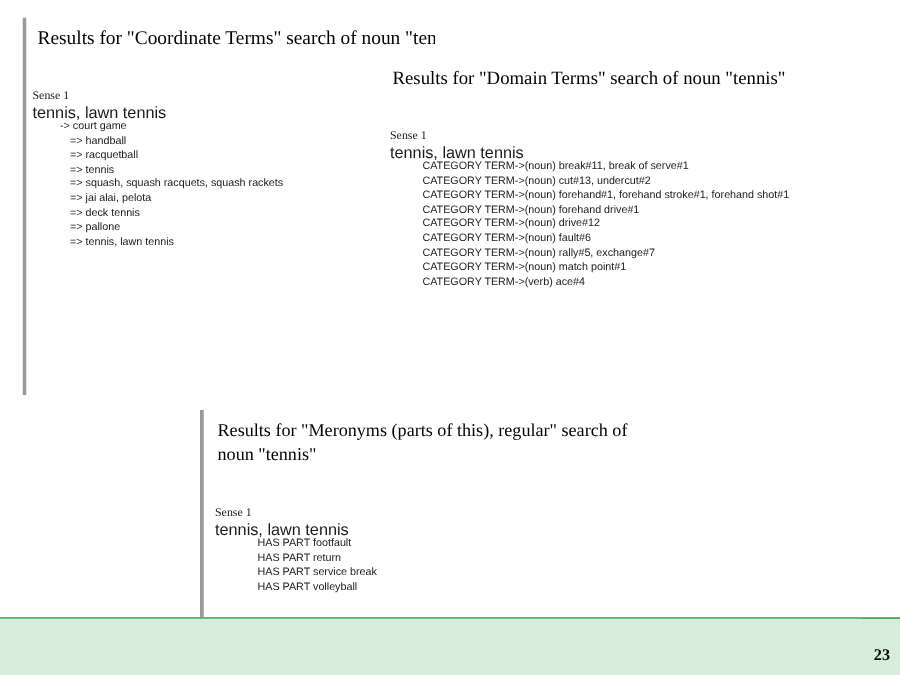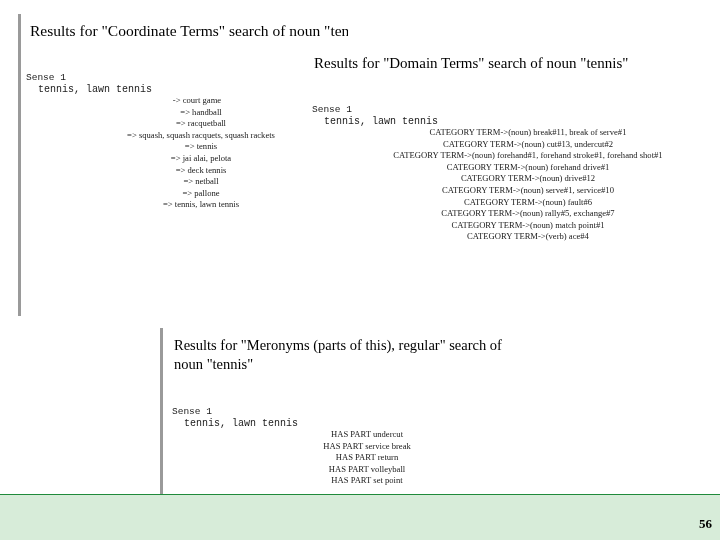--- a/index.html
+++ b/index.html
@@ -83,39 +83,37 @@
     color: #000000;
     font-size: 15px;
     line-height: 18px;
     white-space: nowrap;
   }
   .panel-title.wrap {
     white-space: normal;
   }
 
   .sense-head {
-    font-family: Liberation Mono, monospace;
+    font-family: Liberation Serif, serif;
     font-size: 9.5px;
     line-height: 11.5px;
     color: #1a1a1a;
   }
   .word-line {
-    font-family: Liberation Mono, monospace;
-    font-size: 10px;
+    font-family: Liberation Sans, sans-serif;
+    font-size: 13px;
     line-height: 11.5px;
     color: #1a1a1a;
-    margin-left: 12px;
   }
   .result-line {
-    font-family: Liberation Serif, serif;
+    font-family: Liberation Sans, sans-serif;
     font-size: 8.6px;
     line-height: 11.6px;
     color: #1a1a1a;
     white-space: nowrap;
-    text-align: center;
   }
 
   
   #panel-coordinate {
     left: 18px;
     top: 14px;
     width: 330px;
     height: 302px;
   }
   #panel-coordinate .panel-title {
@@ -188,66 +186,63 @@
 
     <div class="panel-title">Results for "Coordinate Terms" search of noun "tennis"</div>
 
     <div class="body">
       <div class="sense-head indent-0">Sense 1</div>
       <div class="word-line indent-0">tennis, lawn tennis</div>
       <div class="result-line indent-1">-&gt; court game</div>
 
       <div class="result-line indent-2">=&gt; handball</div>
       <div class="result-line indent-2">=&gt; racquetball</div>
+      <div class="result-line indent-2">=&gt; tennis</div>
       <div class="result-line indent-2">=&gt; squash, squash racquets, squash rackets</div>
-      <div class="result-line indent-2">=&gt; tennis</div>
       <div class="result-line indent-2">=&gt; jai alai, pelota</div>
       <div class="result-line indent-2">=&gt; deck tennis</div>
-      <div class="result-line indent-2">=&gt; netball</div>
       <div class="result-line indent-2">=&gt; pallone</div>
       <div class="result-line indent-2">=&gt; tennis, lawn tennis</div>
     </div>
   </div>
 
   <div class="panel" id="panel-domain">
     <div class="panel-title">Results for "Domain Terms" search of noun "tennis"</div>
 
     <div class="body">
       <div class="sense-head">Sense 1</div>
       <div class="word-line">tennis, lawn tennis</div>
 
       <div class="result-line indent-cat">CATEGORY TERM-&gt;(noun) break#11, break of serve#1</div>
       <div class="result-line indent-cat">CATEGORY TERM-&gt;(noun) cut#13, undercut#2</div>
       <div class="result-line indent-cat">CATEGORY TERM-&gt;(noun) forehand#1, forehand stroke#1, forehand shot#1</div>
       <div class="result-line indent-cat">CATEGORY TERM-&gt;(noun) forehand drive#1</div>
       <div class="result-line indent-cat">CATEGORY TERM-&gt;(noun) drive#12</div>
-      <div class="result-line indent-cat">CATEGORY TERM-&gt;(noun) serve#1, service#10</div>
       <div class="result-line indent-cat">CATEGORY TERM-&gt;(noun) fault#6</div>
       <div class="result-line indent-cat">CATEGORY TERM-&gt;(noun) rally#5, exchange#7</div>
       <div class="result-line indent-cat">CATEGORY TERM-&gt;(noun) match point#1</div>
       <div class="result-line indent-cat">CATEGORY TERM-&gt;(verb) ace#4</div>
     </div>
   </div>
 
   <div class="panel" id="panel-meronyms">
     <div class="panel-leftrule"></div>
 
     <div class="panel-title wrap">Results for "Meronyms (parts of this), regular" search of noun "tennis"</div>
 
     <div class="body">
       <div class="sense-head">Sense 1</div>
       <div class="word-line">tennis, lawn tennis</div>
 
-      <div class="result-line indent-part">HAS PART undercut</div>
+      <div class="result-line indent-part">HAS PART footfault</div>
+      <div class="result-line indent-part">HAS PART return</div>
       <div class="result-line indent-part">HAS PART service break</div>
-      <div class="result-line indent-part">HAS PART return</div>
       <div class="result-line indent-part">HAS PART volleyball</div>
-      <div class="result-line indent-part">HAS PART set point</div>
     </div>
   </div>
 
   <div class="footer-accent"></div>
   <div class="footer-band">
     <div class="footer-band-inner"></div>
   </div>
-  <div class="page-number">56</div>
+  <div class="page-number">23</div>
 
 </div>
 
 </body></html>

